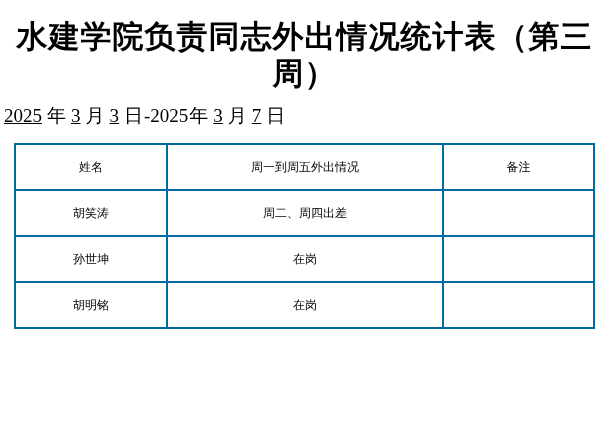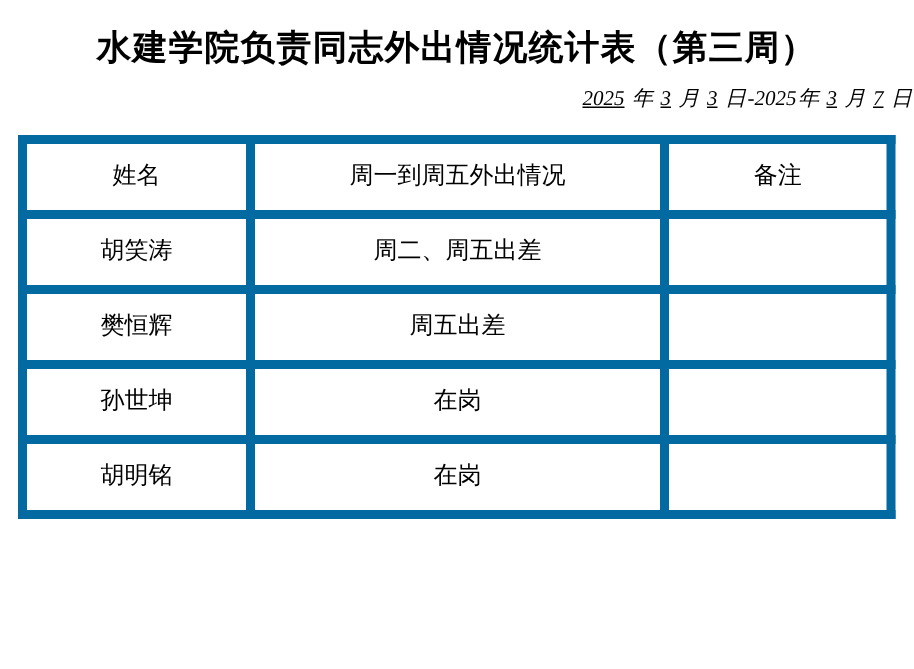--- a/index.html
+++ b/index.html
@@ -17,52 +17,51 @@
   .page {
     position: relative;
     width: 609px;
     height: 446px;
     box-sizing: border-box;
   }
   .doc-title {
     text-align: center;
     font-family: "Liberation Sans", "DejaVu Sans", sans-serif;
     font-weight: bold;
-    font-size: 23px;
+    font-size: 31px;
     letter-spacing: 1px;
     margin: 18px 0 0 0;
     line-height: 1.2;
   }
   .date-line {
-    text-align: right;
-    font-size: 14px;
+    text-align: left;
+    font-size: 19px;
     margin: 12px 0 14px 0;
     line-height: 1.3;
     white-space: nowrap;
-    font-style: italic;
   }
   .date-line .u {
     text-decoration: underline;
     padding: 0 4px;
   }
   .date-line .sep {
     padding: 0 1px;
   }
   table.sheet {
     border-collapse: collapse;
     width: 579px;
     margin: 0 auto;
     table-layout: fixed;
   }
   table.sheet td {
-    border: 6px solid #0369a1;
+    border: 2px solid #0369a1;
     height: 44px;
     text-align: center;
     vertical-align: middle;
-    font-size: 16px;
+    font-size: 12px;
     font-family: "Liberation Sans", "DejaVu Sans", sans-serif;
     padding: 0;
   }
   table.sheet col.c1 { width: 152px; }
   table.sheet col.c2 { width: 276px; }
   table.sheet col.c3 { width: 151px; }
   .name-spaced {
     letter-spacing: 0.35em;
     padding-left: 0.35em;
   }
@@ -85,26 +84,21 @@
       <col class="c3">
     </colgroup>
     <tbody>
       <tr>
         <td>姓名</td>
         <td>周一到周五外出情况</td>
         <td>备注</td>
       </tr>
       <tr>
         <td>胡笑涛</td>
-        <td>周二、周五出差</td>
-        <td></td>
-      </tr>
-      <tr>
-        <td>樊恒辉</td>
-        <td>周五出差</td>
+        <td>周二、周四出差</td>
         <td></td>
       </tr>
       <tr>
         <td>孙世坤</td>
         <td>在岗</td>
         <td></td>
       </tr>
       <tr>
         <td>胡明铭</td>
         <td>在岗</td>

